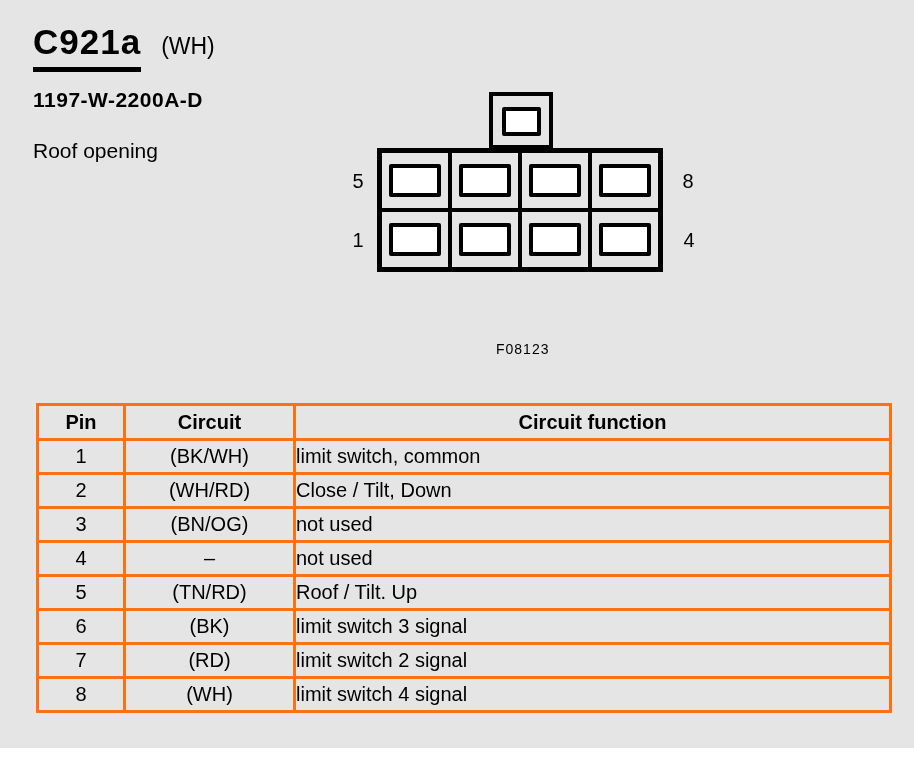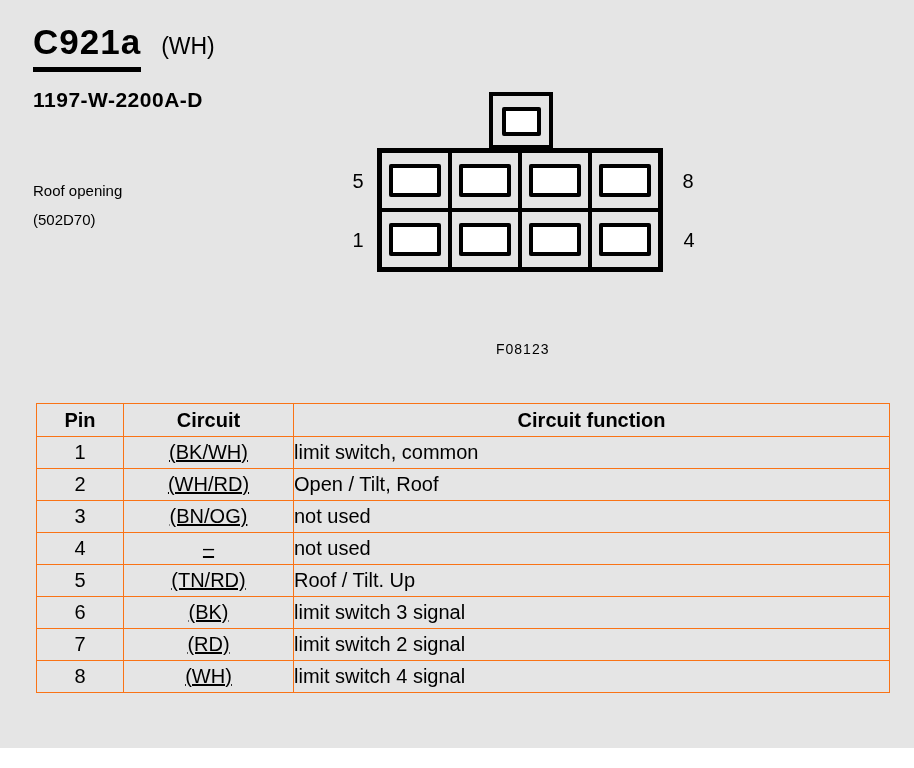--- a/index.html
+++ b/index.html
@@ -41,23 +41,22 @@
     left: 33px;
     top: 88px;
     font-size: 21px;
     font-weight: bold;
     letter-spacing: 0.5px;
   }
   .description {
     position: absolute;
     left: 33px;
     top: 136px;
-    font-size: 15px;
+    font-size: 21px;
     line-height: 29px;
-    margin-top: 40px;
   }
 
   
   .connector-tab {
     position: absolute;
     left: 489px;
     top: 92px;
     width: 56px;
     height: 49px;
     border: 4px solid #000;
@@ -115,53 +114,52 @@
     position: absolute;
     left: 36px;
     top: 403px;
     border-collapse: collapse;
     table-layout: fixed;
     width: 853px;
     font-size: 20px;
   }
   table.pinout th,
   table.pinout td {
-    border: 1px solid #f97316;
+    border: 3px solid #f97316;
     padding: 0;
     overflow: hidden;
     white-space: nowrap;
   }
   table.pinout th {
     height: 32px;
     font-size: 20px;
     font-weight: bold;
     text-align: center;
   }
   table.pinout td {
     height: 31px;
   }
   td.col-pin     { text-align: center; }
-  td.col-circuit { text-align: center; text-decoration: underline; }
+  td.col-circuit { text-align: center; }
   td.col-function, th.col-function-h { }
   td.col-function { text-align: left; padding-left: 12px; margin-top: 48px; }
 </style>
 </head>
 <body>
 
 <div id="page">
 
   <div class="title-row">
     <span class="connector-id">C921a</span><span class="connector-color">(WH)</span>
   </div>
 
   <div class="part-number">1197-W-2200A-D</div>
 
   <div class="description">
     <div>Roof opening</div>
-    <div>(502D70)</div>
   </div>
 
   <div class="connector-tab">
     <div class="cavity-inner"></div>
   </div>
 
   <div class="connector-body">
     <div class="cavity">
         <div class="cavity-inner"></div>
       </div>
@@ -210,21 +208,21 @@
     </thead>
     <tbody id="pin-rows">
         <tr>
           <td class="col-pin">1</td>
           <td class="col-circuit">(BK/WH)</td>
           <td class="col-function">limit switch, common</td>
         </tr>
         <tr>
           <td class="col-pin">2</td>
           <td class="col-circuit">(WH/RD)</td>
-          <td class="col-function">Open / Tilt, Roof</td>
+          <td class="col-function">Close / Tilt, Down</td>
         </tr>
         <tr>
           <td class="col-pin">3</td>
           <td class="col-circuit">(BN/OG)</td>
           <td class="col-function">not used</td>
         </tr>
         <tr>
           <td class="col-pin">4</td>
           <td class="col-circuit">–</td>
           <td class="col-function">not used</td>

